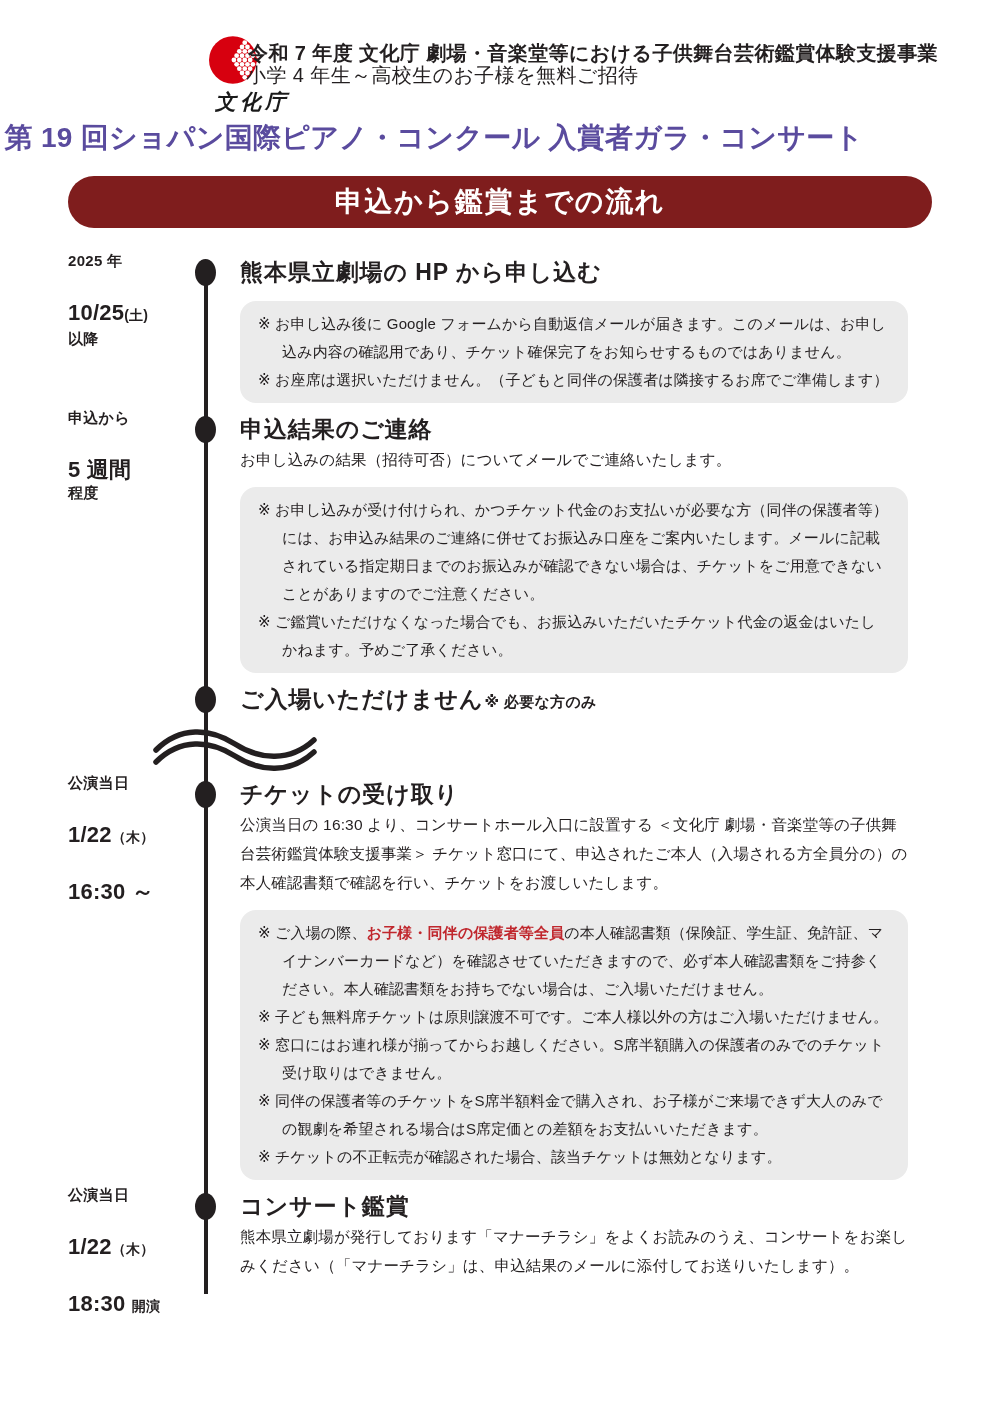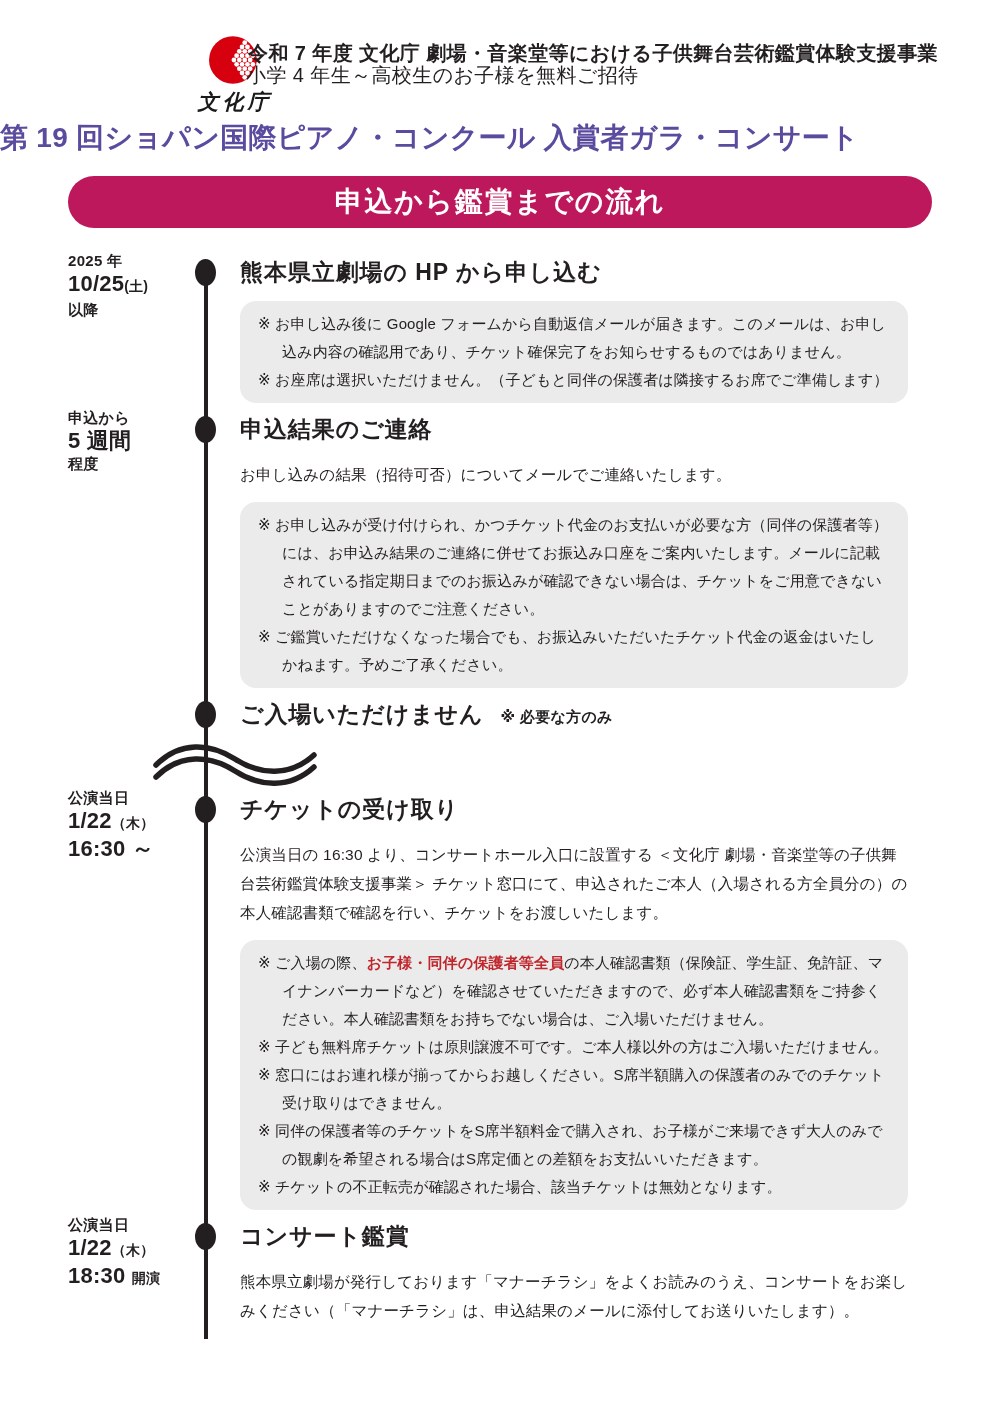--- a/index.html
+++ b/index.html
@@ -4,41 +4,41 @@
 <style>
   * { margin:0; padding:0; box-sizing:border-box; }
   html,body { background:#ffffff; }
   body { font-family:"Liberation Sans","DejaVu Sans",sans-serif; color:#231f20; }
   .page { position:relative; width:1000px; height:1413px; background:#fff; overflow:hidden; }
 
   
   .logo-wrap { position:absolute; left:180px; top:34px; width:110px; text-align:center; }
   .logo-mark { display:block; margin:0 auto; }
   .logo-text { margin-top:2px; font-family:"Liberation Serif","DejaVu Serif",serif; font-style:italic;
-               font-weight:700; font-size:21px; letter-spacing:4px; color:#1a1a1a; }
+               font-weight:700; font-size:21px; letter-spacing:4px; color:#1a1a1a;text-align:right; }
   .hdr-line1 { position:absolute; left:248px; top:40px; font-size:20px; font-weight:700; letter-spacing:0.02em; }
   .hdr-line2 { position:absolute; left:246px; top:62px; font-size:20px; font-weight:400; letter-spacing:0.02em; }
-  .hdr-event { position:absolute; left:0; top:119px; width:868px; 
+  .hdr-event { position:absolute; left:0; top:119px; width:868px; text-align:center;
                font-size:28px; font-weight:800; color:#5a4b9e; letter-spacing:0.01em; }
-  .banner { position:absolute; left:68px; top:176px; width:864px; height:52px; background:#be185d;
+  .banner { position:absolute; left:68px; top:176px; width:864px; height:52px; background:#7f1d1d;
             border-radius:26px; text-align:center; }
   .banner-label { font-size:28px; font-weight:800; color:#ffffff; line-height:52px; letter-spacing:0.06em; }
 
   
   .timeline { position:absolute; left:68px; top:256px; width:864px; padding-bottom:70px; }
   .timeline::before { content:""; position:absolute; left:136px; top:22px; bottom:66px; width:4px; background:#231f20; }
   .step { position:relative; padding-left:172px; margin-bottom:10px; }
   .step-label { position:absolute; left:0; top:-6px; width:130px; text-align:left; line-height:1; }
   .lbl-sm { font-size:15px; font-weight:700; line-height:21px; letter-spacing:0.02em; }
-  .lbl-lg { font-size:22px; font-weight:700; line-height:25px; letter-spacing:0.01em; white-space:nowrap; }
+  .lbl-lg { font-size:22px; font-weight:700; line-height:25px; letter-spacing:0.01em; white-space:nowrap;margin-top:29px; }
   .lbl-sfx { font-size:14px; font-weight:700; }
   .step-dot { position:absolute; left:127px; top:3px; width:21px; height:27px; border-radius:50%; background:#231f20; }
   .step-title { font-size:23px; font-weight:800; line-height:32px; letter-spacing:0.04em; }
-  .title-note { font-size:15px; font-weight:700; margin-left:17px; letter-spacing:0.02em;text-align:center; }
-  .step-body { width:672px; margin-top:15px; font-size:15.5px; line-height:29px; letter-spacing:0.01em; }
+  .title-note { font-size:15px; font-weight:700; margin-left:1px; letter-spacing:0.02em;text-align:center; }
+  .step-body { width:672px; margin-top:0; font-size:15.5px; line-height:29px; letter-spacing:0.01em; }
   .note-box { width:668px; margin-top:13px; background:#ebebeb; border-radius:16px;
               padding:9px 18px; font-size:15px; line-height:28px; letter-spacing:0.01em; }
   .note { padding-left:1.6em; text-indent:-1.6em; }
   .hl-red { color:#c0272d; font-weight:700; }
   .wave { margin:2px 0 4px 82px; display:block; }
 </style>
 </head>
 <body>
 
 <div class="page">

